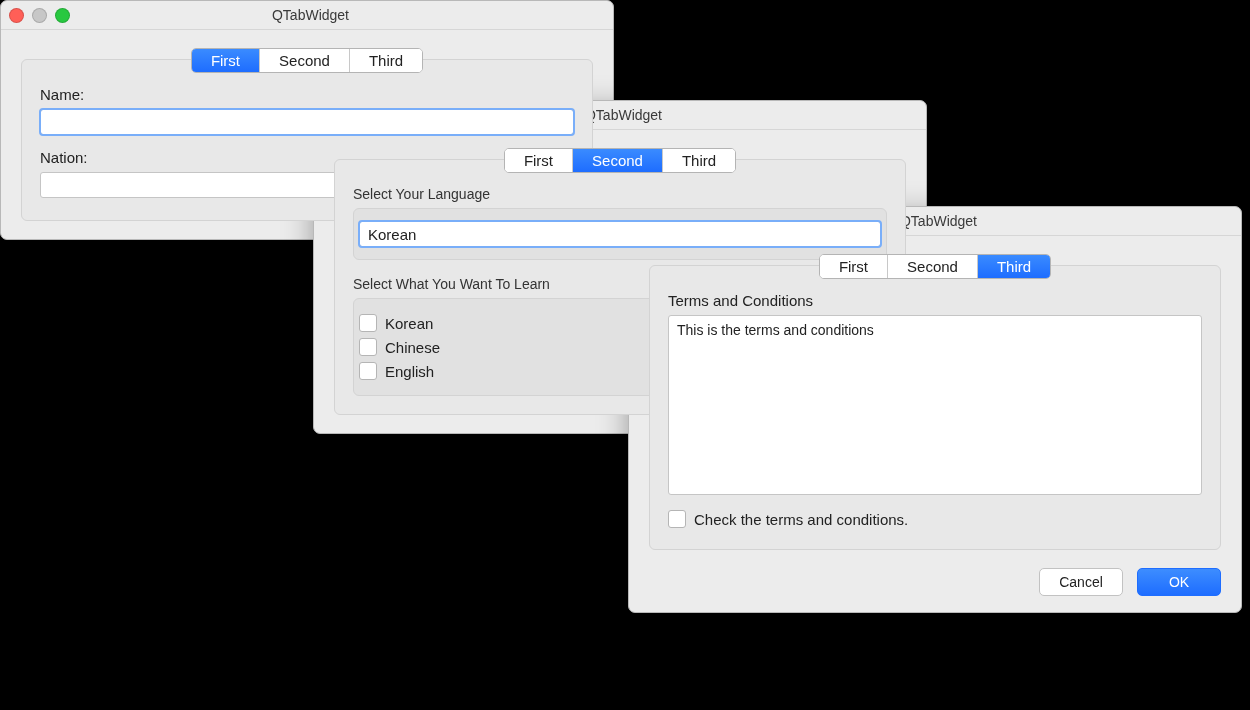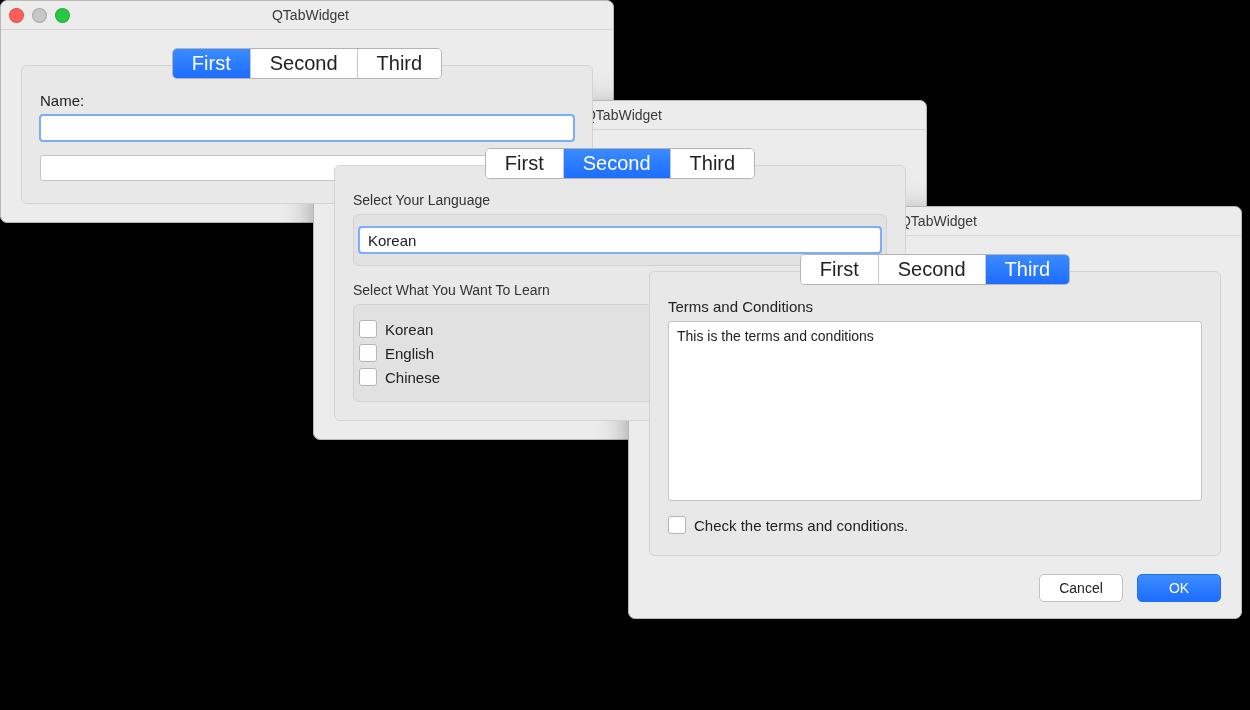--- a/index.html
+++ b/index.html
@@ -62,21 +62,21 @@
   }
   .tabbar {
     display: inline-flex;
     border: 1px solid #b4b4b4;
     border-radius: 5px;
     overflow: hidden;
     background: #fff;
   }
   .tab {
     padding: 3px 19px;
-    font-size: 20px;
+    font-size: 15px;
     background: #ffffff;
     border-right: 1px solid #c8c8c8;
     cursor: pointer;
     user-select: none;
   }
   .tab:last-child { border-right: none; }
   .tab.active {
     background: linear-gradient(#3a8bff, #1e6dff);
     color: #fff;
   }
@@ -219,20 +219,21 @@
       <div class="tab">Third</div>
     </div>
   </div>
 
   <div class="panel">
     <div class="field">
       <div class="field-label">Name:</div>
       <input class="text-input focus" value="" style="">
     </div>
     <div class="field" style="margin-bottom:4px">
+      <div class="field-label">Nation:</div>
       <input class="text-input" value="" style="">
     </div>
   </div>
 </div>
 
 <div class="window" id="win2">
   <div class="titlebar">
     <div class="traffic">
       <div class="dot red"></div>
       <div class="dot yellow"></div>
@@ -258,25 +259,25 @@
     </div>
 
     <div class="group-label" style="margin-top:16px">Select What You Want To Learn</div>
     <div class="groupbox">
       <div class="cb-row">
         <div class="checkbox"></div>
         <span>Korean</span>
       </div>
       <div class="cb-row">
         <div class="checkbox"></div>
-        <span>English</span>
+        <span>Chinese</span>
       </div>
       <div class="cb-row">
         <div class="checkbox"></div>
-        <span>Chinese</span>
+        <span>English</span>
       </div>
     </div>
   </div>
 </div>
 
 <div class="window" id="win3">
   <div class="titlebar">
     <div class="traffic">
       <div class="dot red"></div>
       <div class="dot yellow"></div>

